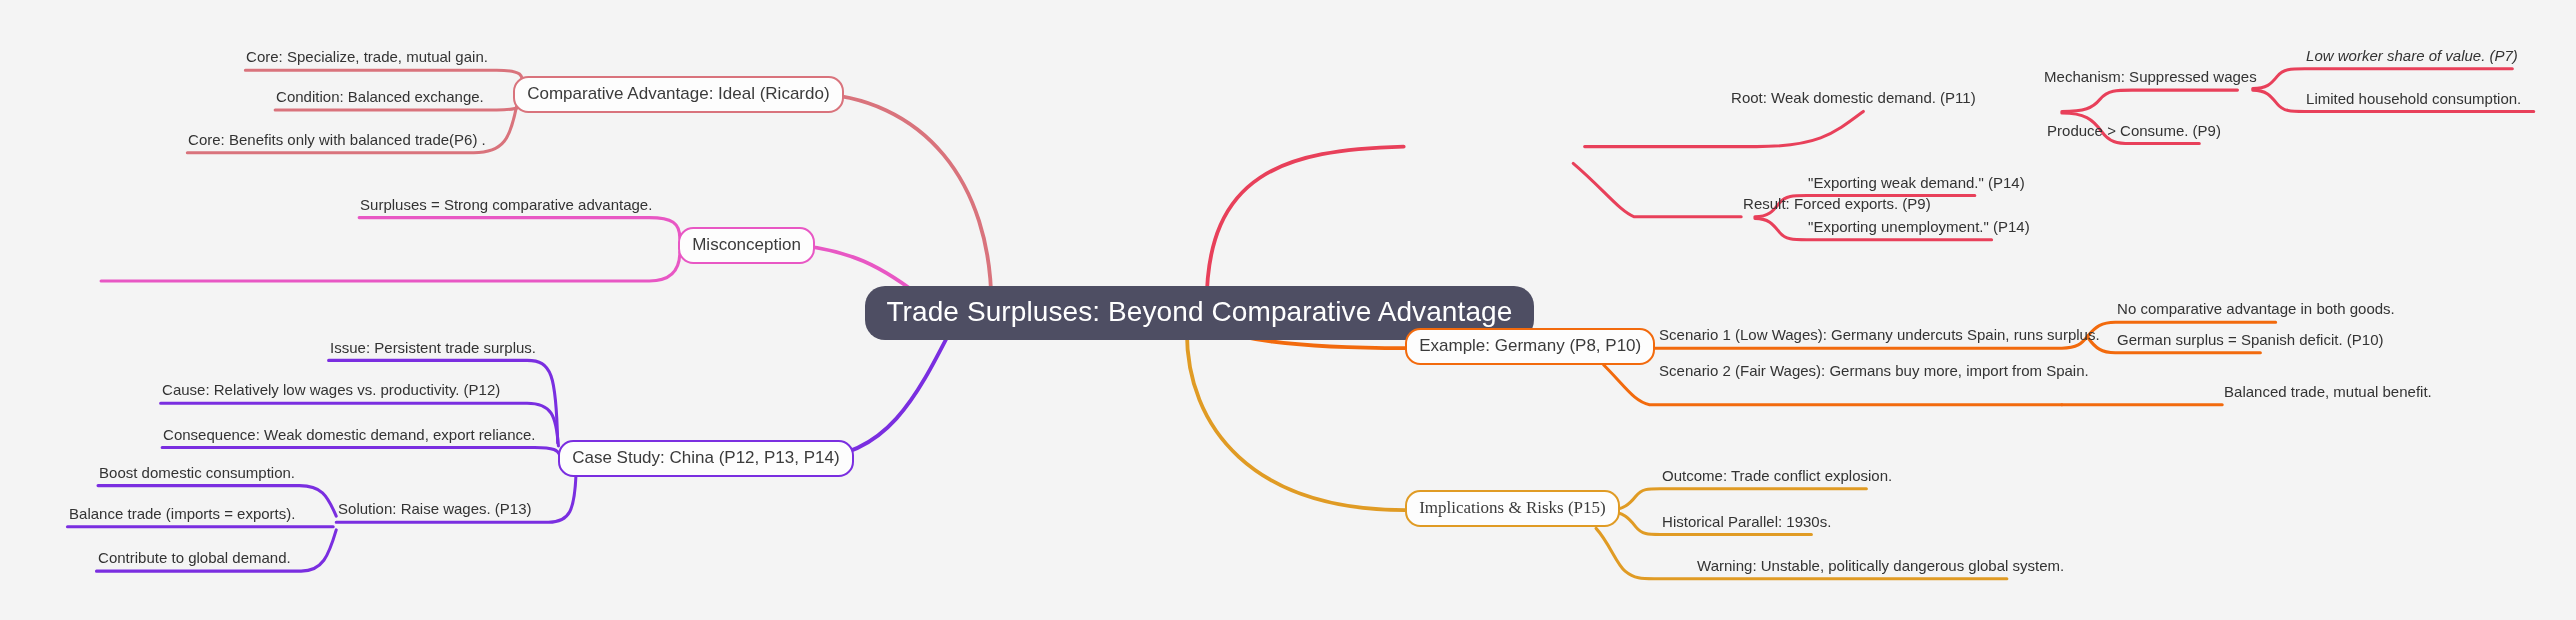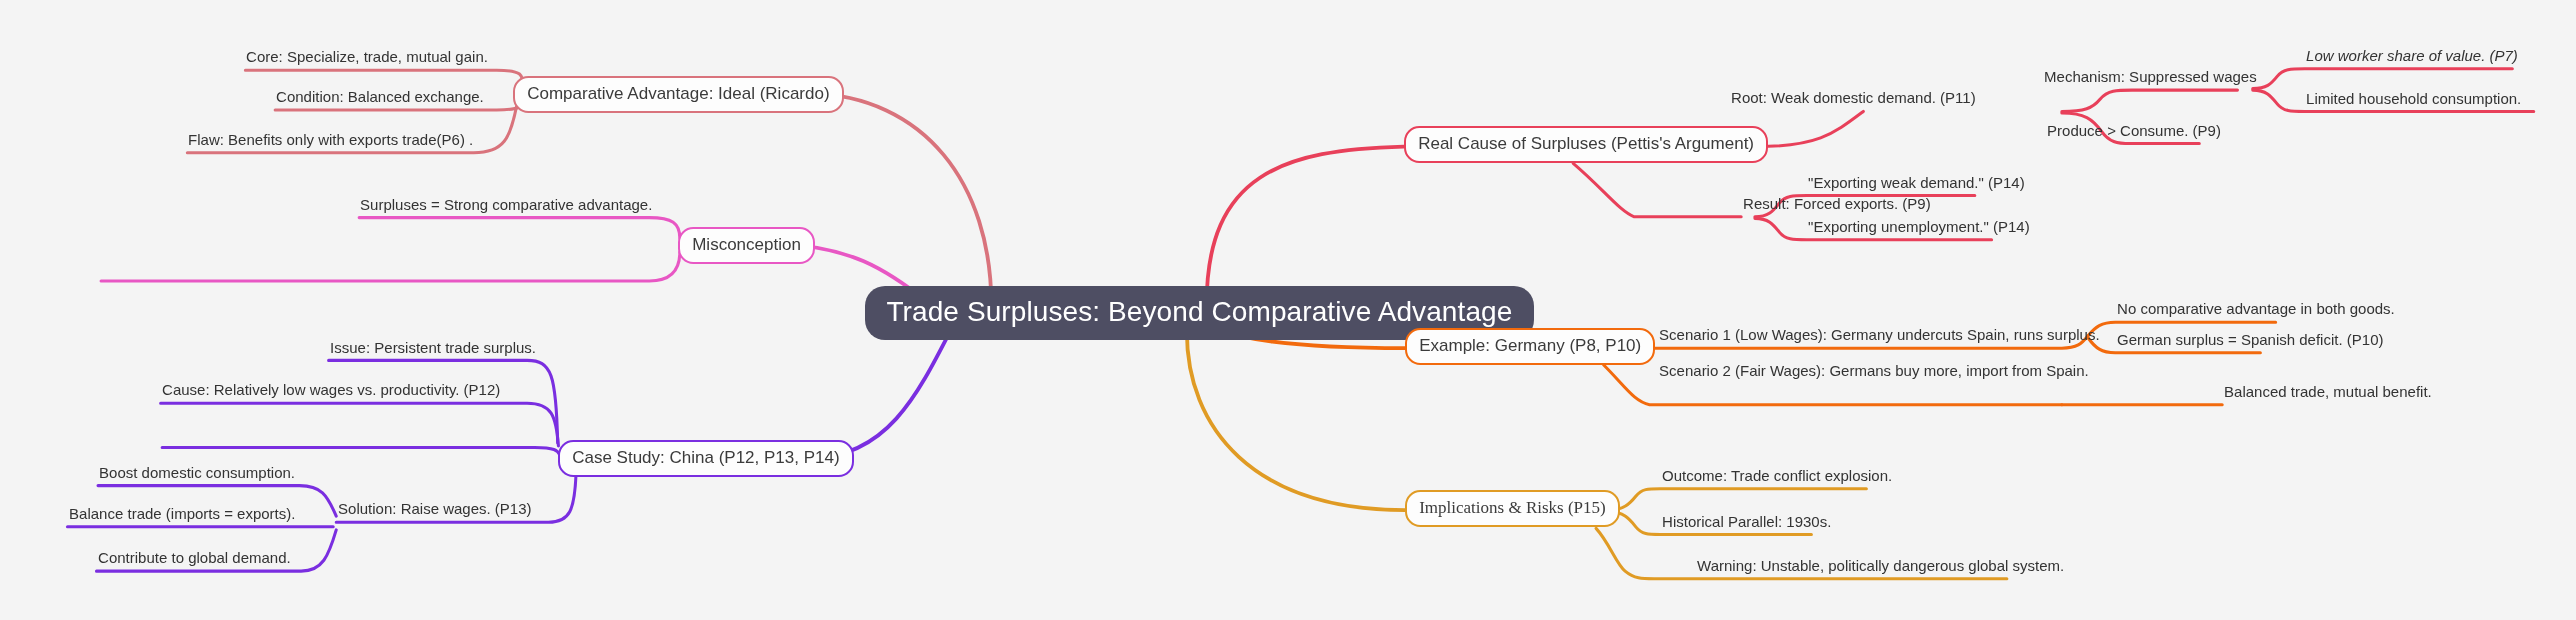--- a/index.html
+++ b/index.html
@@ -97,34 +97,34 @@
     <path stroke="#e09b24" stroke-width="4" d="M2106,668 C2126,668 2134,660 2142,650 C2150,640 2158,640 2174,640 L2444,640"></path>
     <path stroke="#e09b24" stroke-width="4" d="M2106,670 C2126,670 2134,680 2142,690 C2150,700 2158,700 2174,700 L2372,700"></path>
     <path stroke="#e09b24" stroke-width="4" d="M2090,692 C2108,712 2116,738 2128,748 C2140,758 2150,758 2166,758 L2628,758"></path>
   </svg>
 
   <div class="node root" style="left:865px;top:286px;">Trade Surpluses: Beyond Comparative Advantage</div>
 
   <div class="node lvl1" style="left:513px;top:76px;border-color:#d9737c;">Comparative Advantage: Ideal (Ricardo)</div>
   <div class="node leaf" style="left:243px;top:47px;">Core: Specialize, trade, mutual gain.</div>
   <div class="node leaf" style="left:273px;top:87px;">Condition: Balanced exchange.</div>
-  <div class="node leaf" style="left:185px;top:130px;">Flaw: Benefits only with exports trade(P6) .</div>
+  <div class="node leaf" style="left:185px;top:130px;">Core: Benefits only with balanced trade(P6) .</div>
 
   <div class="node lvl1" style="left:678px;top:227px;border-color:#e857c4;">Misconception</div>
   <div class="node leaf" style="left:357px;top:195px;">Surpluses = Strong comparative advantage.</div>
 
   <div class="node lvl1" style="left:558px;top:440px;border-color:#7a2ee0;">Case Study: China (P12, P13, P14)</div>
   <div class="node leaf" style="left:327px;top:338px;">Issue: Persistent trade surplus.</div>
   <div class="node leaf" style="left:159px;top:380px;">Cause: Relatively low wages vs. productivity. (P12)</div>
+  <div class="node leaf" style="left:160px;top:425px;">Consequence: Weak domestic demand, export reliance.</div>
   <div class="node leaf" style="left:335px;top:499px;">Solution: Raise wages. (P13)</div>
   <div class="node leaf" style="left:96px;top:463px;">Boost domestic consumption.</div>
   <div class="node leaf" style="left:66px;top:504px;">Balance trade (imports = exports).</div>
   <div class="node leaf" style="left:95px;top:548px;">Contribute to global demand.</div>
 
-  <div class="node lvl1" style="left:1404px;top:126px;border-color:#e8405a;">Real Cause of Surpluses (Pettis's Argument)</div>
   <div class="node leaf" style="left:1728px;top:88px;">Root: Weak domestic demand. (P11)</div>
   <div class="node leaf" style="left:1740px;top:194px;">Result: Forced exports. (P9)</div>
   <div class="node leaf" style="left:2041px;top:67px;">Mechanism: Suppressed wages</div>
   <div class="node leaf" style="left:2044px;top:121px;">Produce &gt; Consume. (P9)</div>
   <div class="node leaf" style="left:2303px;top:46px;font-style:italic;">Low worker share of value. (P7)</div>
   <div class="node leaf" style="left:2303px;top:89px;">Limited household consumption.</div>
   <div class="node leaf" style="left:1805px;top:173px;">"Exporting weak demand." (P14)</div>
   <div class="node leaf" style="left:1805px;top:217px;">"Exporting unemployment." (P14)</div>
 
   <div class="node lvl1" style="left:1405px;top:328px;border-color:#f26a0d;">Example: Germany (P8, P10)</div>

